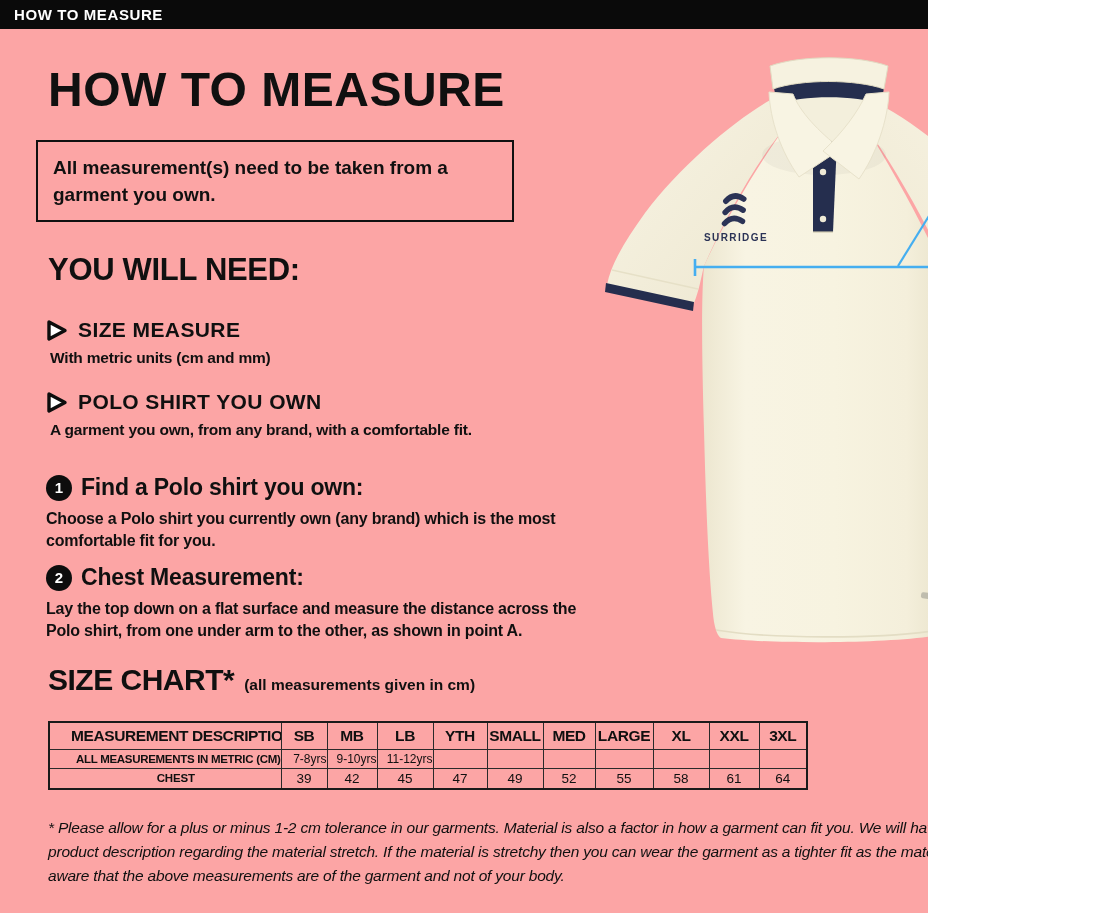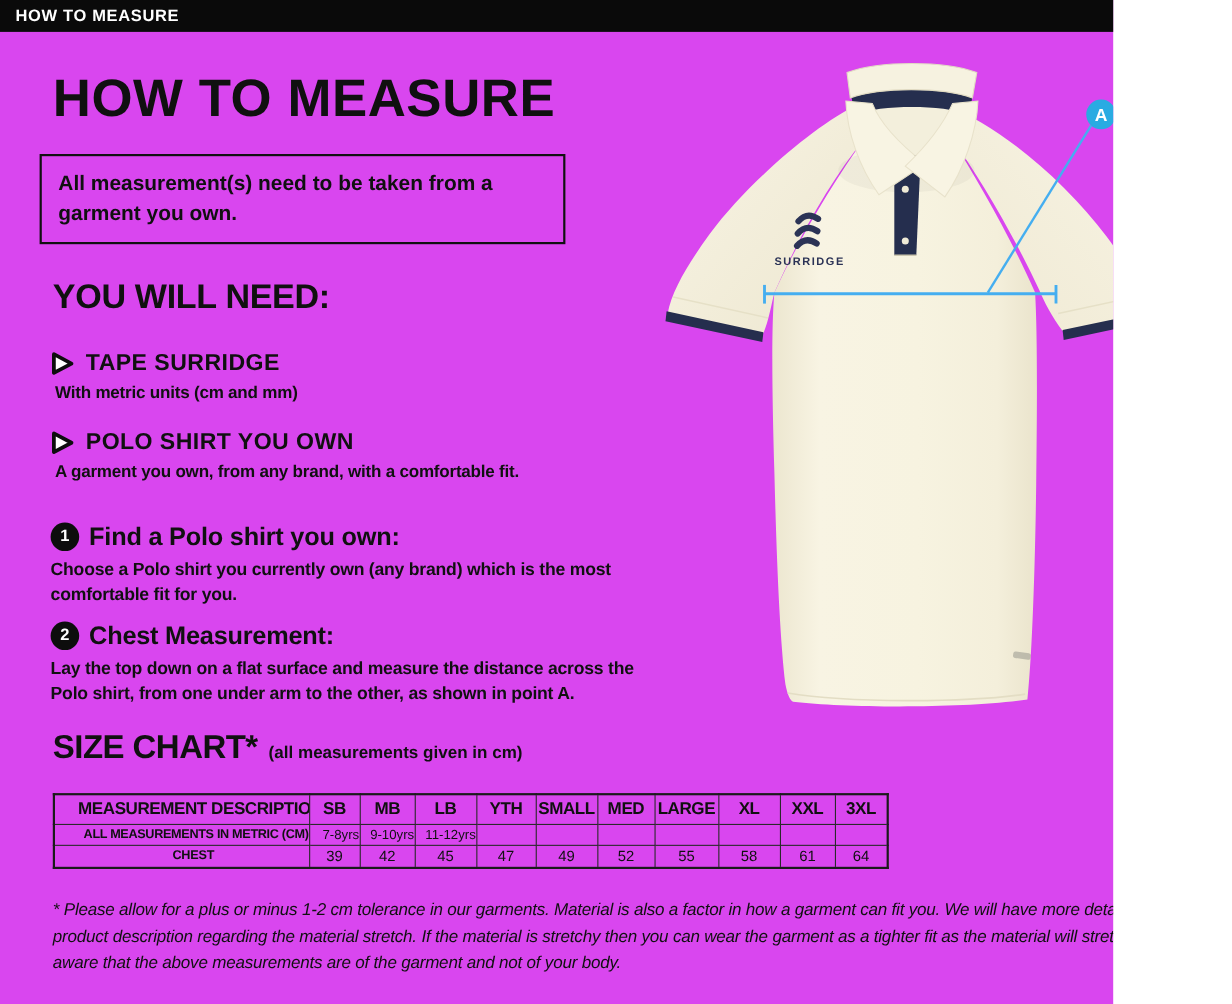--- a/index.html
+++ b/index.html
@@ -1,18 +1,18 @@
 <!DOCTYPE html>
 <html><head>
 <meta charset="utf-8">
 <style>
   * { margin:0; padding:0; box-sizing:border-box; }
   html,body { background:#fff; }
   body { font-family:"Liberation Sans", sans-serif; color:#101010; }
-  #stage { position:relative; width:1012px; height:913px; background:#d946ef; overflow:hidden; }
+  #stage { position:relative; width:928px; height:913px; background:#fca5a5; overflow:hidden; }
 
   
   .topbar { position:absolute; left:0; top:0; width:1120px; height:29px; background:#0a0a0a;
             display:flex; align-items:center; justify-content:space-between; padding:0 12px 0 14px; }
   .topbar-title { color:#fff; font-size:15px; font-weight:bold; letter-spacing:.6px; }
   .topbar-brand { display:flex; flex-direction:column; align-items:center; line-height:1; padding-top:2px;}
   .topbar-brand .brand-text { color:#fff; font-size:4.5px; font-weight:bold; letter-spacing:.8px; margin-top:1px; }
 
   
   .h1 { position:absolute; left:48px; top:62px; font-size:48px; font-weight:bold; letter-spacing:.5px; }
@@ -77,21 +77,21 @@
 
   <div class="notice">All measurement(s) need to be taken from a garment you own.</div>
 
   <div class="ywn-h">YOU WILL NEED:</div>
 
   <div class="need need1">
     <div class="row">
       <svg width="22" height="23" viewBox="0 0 22 23">
         <polygon points="3,3 19,11.5 3,20" fill="#fff" stroke="#0d0d0d" stroke-width="3.4" stroke-linejoin="round"></polygon>
       </svg>
-      <span class="t">TAPE SURRIDGE</span>
+      <span class="t">SIZE MEASURE</span>
     </div>
     <div class="d">With metric units (cm and mm)</div>
   </div>
 
   <div class="need need2">
     <div class="row">
       <svg width="22" height="23" viewBox="0 0 22 23">
         <polygon points="3,3 19,11.5 3,20" fill="#fff" stroke="#0d0d0d" stroke-width="3.4" stroke-linejoin="round"></polygon>
       </svg>
       <span class="t">POLO SHIRT YOU OWN</span>

